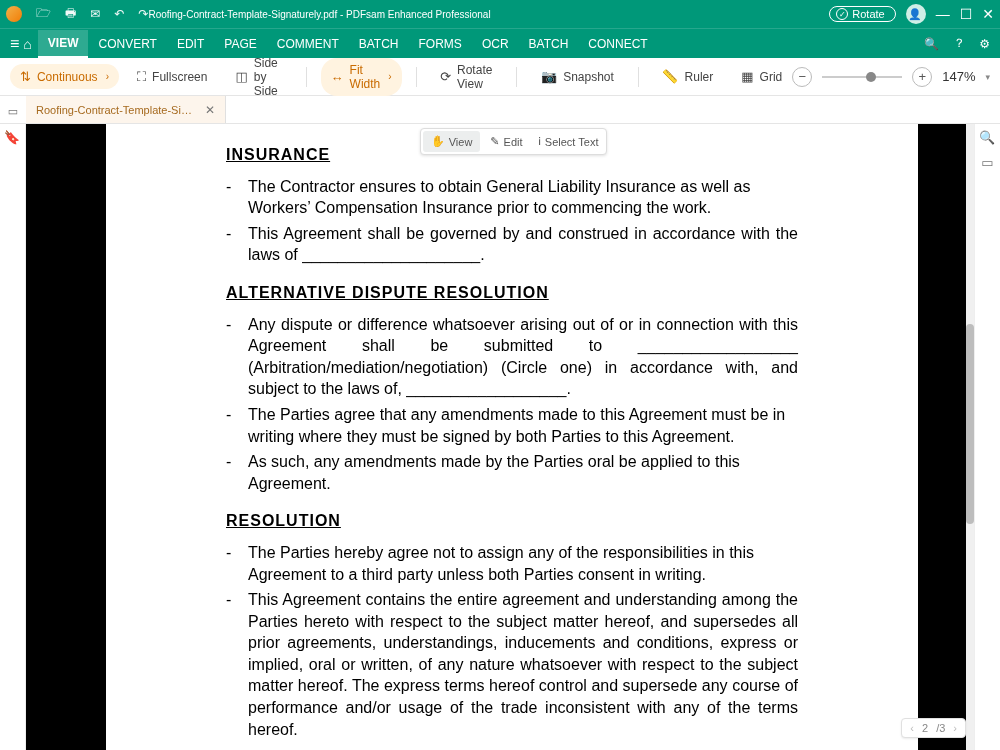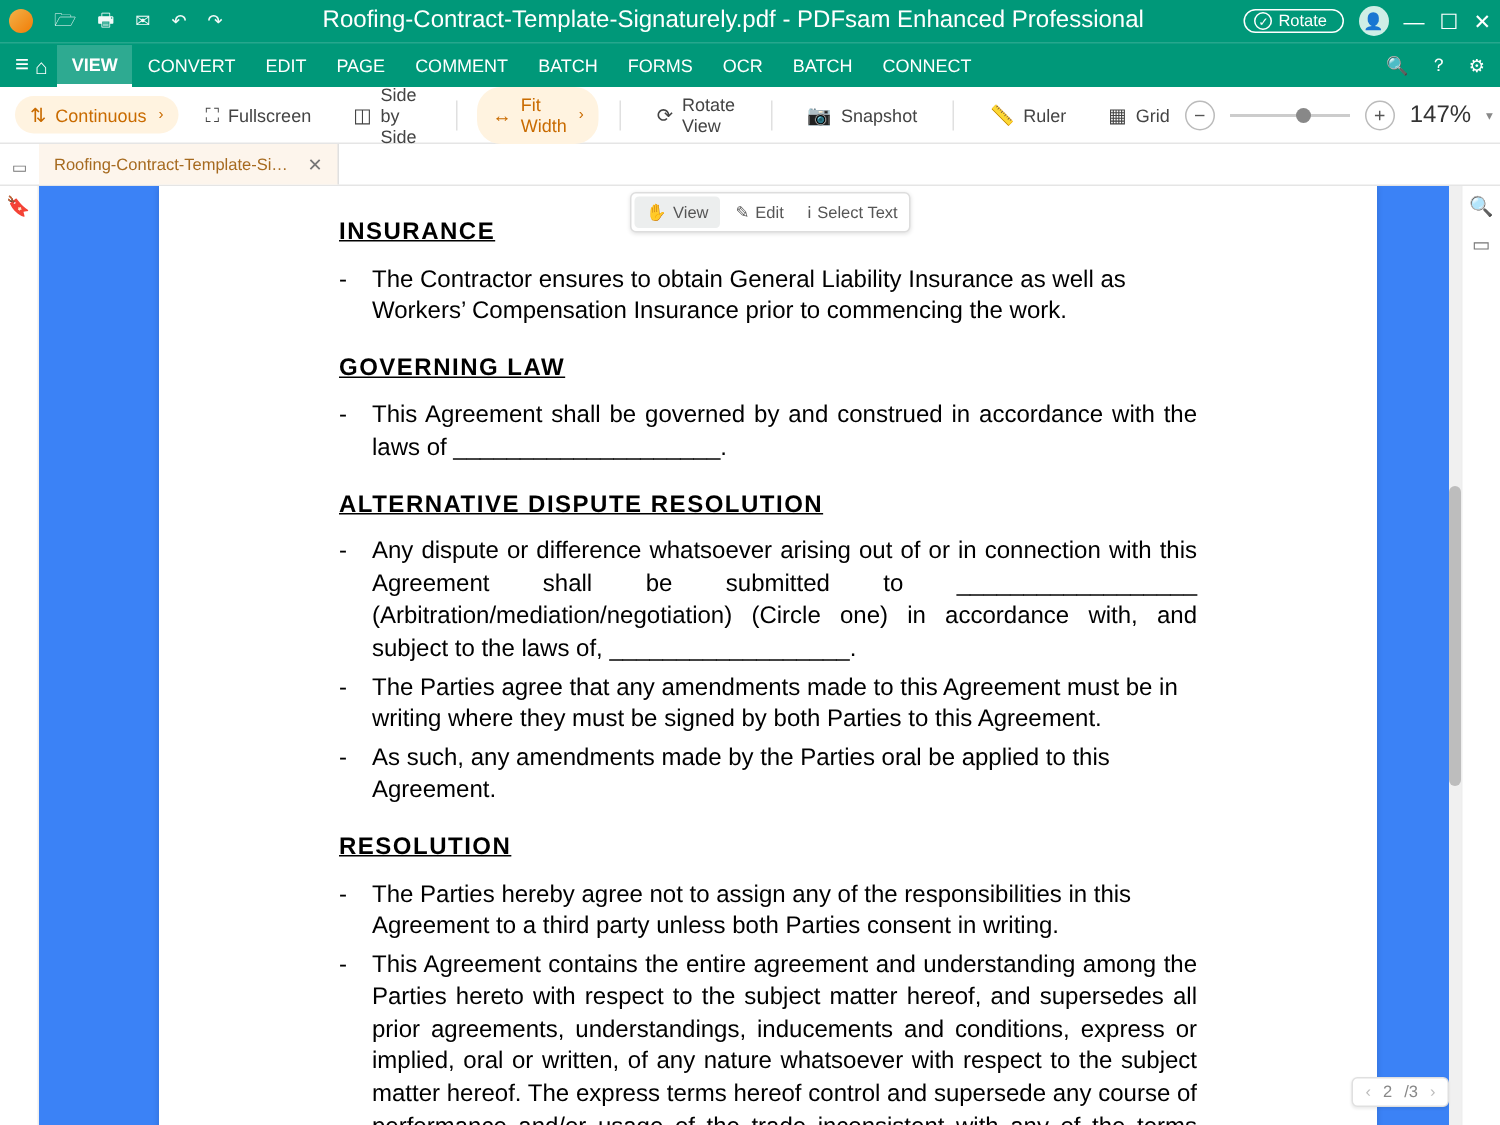--- a/index.html
+++ b/index.html
@@ -1,20 +1,20 @@
 <!DOCTYPE html>
 <html><head>
 <meta charset="utf-8">
 <style>
 *{box-sizing:border-box;margin:0;padding:0;font-family:"Segoe UI",Arial,sans-serif}
 body{width:1000px;height:750px;overflow:hidden;background:#fff;position:relative}
 .titlebar{height:28px;background:#009879;display:flex;align-items:center;color:#fff;font-size:12px;padding:0 6px}
 .tb-left{display:flex;align-items:center;gap:14px}
 .tb-left span{opacity:.95;cursor:pointer}
-.tb-center{flex:1;text-align:center;font-size:16px}
+.tb-center{flex:1;font-size:10px}
 .tb-right{display:flex;align-items:center;gap:10px}
 .upgrade{border:1px solid #fff;border-radius:12px;padding:1px 10px 1px 6px;display:flex;align-items:center;gap:4px;font-size:11px}
 .check{width:12px;height:12px;border:1px solid #fff;border-radius:50%;display:inline-flex;align-items:center;justify-content:center;font-size:8px}
 .avatar{width:20px;height:20px;border-radius:50%;background:#cfeee6;display:flex;align-items:center;justify-content:center;color:#009879;font-size:11px}
 .win{font-size:14px;cursor:pointer}
 .menubar{height:30px;background:#009879;display:flex;align-items:center;color:#fff;font-size:12px;padding:0 10px;border-top:1px solid rgba(255,255,255,.15)}
 .menubar .mitem{padding:6px 10px;cursor:pointer}
 .menubar .mitem.active{background:rgba(255,255,255,.18);border-bottom:2px solid #fff;font-weight:600}
 .mb-right{margin-left:auto;display:flex;align-items:center;gap:14px}
 .ham{font-size:16px;margin-right:4px;cursor:pointer}
@@ -23,31 +23,31 @@
 .chipgroup{display:flex;gap:8px;align-items:center}
 .chip{display:flex;align-items:center;gap:6px;padding:5px 10px;border-radius:16px;cursor:pointer}
 .chip .ic{font-size:13px}
 .chip.hl{background:#fff3e0;color:#c96b00}
 .chip.hl .chev{color:#c96b00;font-size:10px;margin-left:2px}
 .sep{width:1px;height:20px;background:#e0e0e0;margin:0 6px}
 .zoombox{margin-left:auto;display:flex;align-items:center;gap:10px}
 .zoom-btn{width:20px;height:20px;border:1px solid #bbb;border-radius:50%;display:flex;align-items:center;justify-content:center;font-size:13px;cursor:pointer;color:#555}
 .zoom-track{width:80px;height:2px;background:#ccc;position:relative}
 .zoom-track::after{content:"";position:absolute;left:44px;top:-4px;width:10px;height:10px;border-radius:50%;background:#888}
-.zoom-val{font-size:16px;color:#333}
+.zoom-val{font-size:13px;color:#333}
 .tabbar{height:28px;display:flex;align-items:center;font-size:11px;border-bottom:1px solid #e5e5e5}
 .left-tools{width:26px;display:flex;flex-direction:column;align-items:center;justify-content:flex-start;gap:6px;padding-top:4px;color:#777}
 .tabrow{display:flex;align-items:center;height:100%}
 .doc-tab{display:flex;align-items:center;gap:8px;padding:0 10px;height:100%;background:#fdf5ec;border-right:1px solid #e0e0e0;color:#a66a1f;max-width:200px}
 .doc-tab span.name{overflow:hidden;text-overflow:ellipsis;white-space:nowrap}
 .closex{color:#777;cursor:pointer;font-size:12px}
 .workspace{display:flex;height:626px;position:relative}
 .leftcol{width:26px;background:#fff;border-right:1px solid #eee}
 .rightcol{width:26px;background:#fff;border-left:1px solid #eee;display:flex;flex-direction:column;align-items:center;padding-top:6px;gap:10px;color:#777}
-.canvas{flex:1;background:#3b82f6;position:relative;overflow:hidden}
+.canvas{flex:1;background:#000000;position:relative;overflow:hidden}
 .page{position:absolute;left:80px;top:0;width:812px;background:#fff;min-height:700px;box-shadow:0 0 4px rgba(0,0,0,.15);padding:20px 120px 40px 120px}
 .floating{position:absolute;left:420px;top:128px;background:#fff;border:1px solid #ddd;border-radius:4px;display:flex;align-items:center;font-size:11px;box-shadow:0 1px 3px rgba(0,0,0,.12)}
 .floating .fbtn{display:flex;align-items:center;gap:4px;padding:4px 8px;cursor:pointer;color:#555}
 .floating .fbtn.active{background:#eceeee;border-radius:3px;margin:2px}
 .doc{font-family:"Times New Roman",serif;font-size:16px;color:#000;line-height:1.35}
 .doc h3{font-size:16px;font-weight:bold;text-decoration:underline;margin:16px 0 10px 0;letter-spacing:1px}
 .doc h3:first-child{margin-top:0}
 .doc .row{display:flex;margin:4px 0}
 .doc .dash{width:22px;flex-shrink:0}
 .doc .txt{flex:1}
@@ -171,21 +171,20 @@
   </div>
   <div class="canvas">
     <div class="page">
       <div class="doc">
         <h3>INSURANCE</h3>
         <div class="row">
             <div class="dash">-</div>
             <div class="txt">The Contractor ensures to obtain General Liability Insurance as well as Workers’ Compensation Insurance prior to commencing the work.</div>
           </div>
 
-        <h3>GOVERNING LAW</h3>
         <div class="row">
             <div class="dash">-</div>
             <div class="txt just">This Agreement shall be governed by and construed in accordance with the laws of ____________________.</div>
           </div>
 
         <h3>ALTERNATIVE DISPUTE RESOLUTION</h3>
         <div class="row">
             <div class="dash">-</div>
             <div class="txt just">Any dispute or difference whatsoever arising out of or in connection with this Agreement shall be submitted to __________________ (Arbitration/mediation/negotiation) (Circle one) in accordance with, and subject to the laws of, __________________.</div>
           </div>

